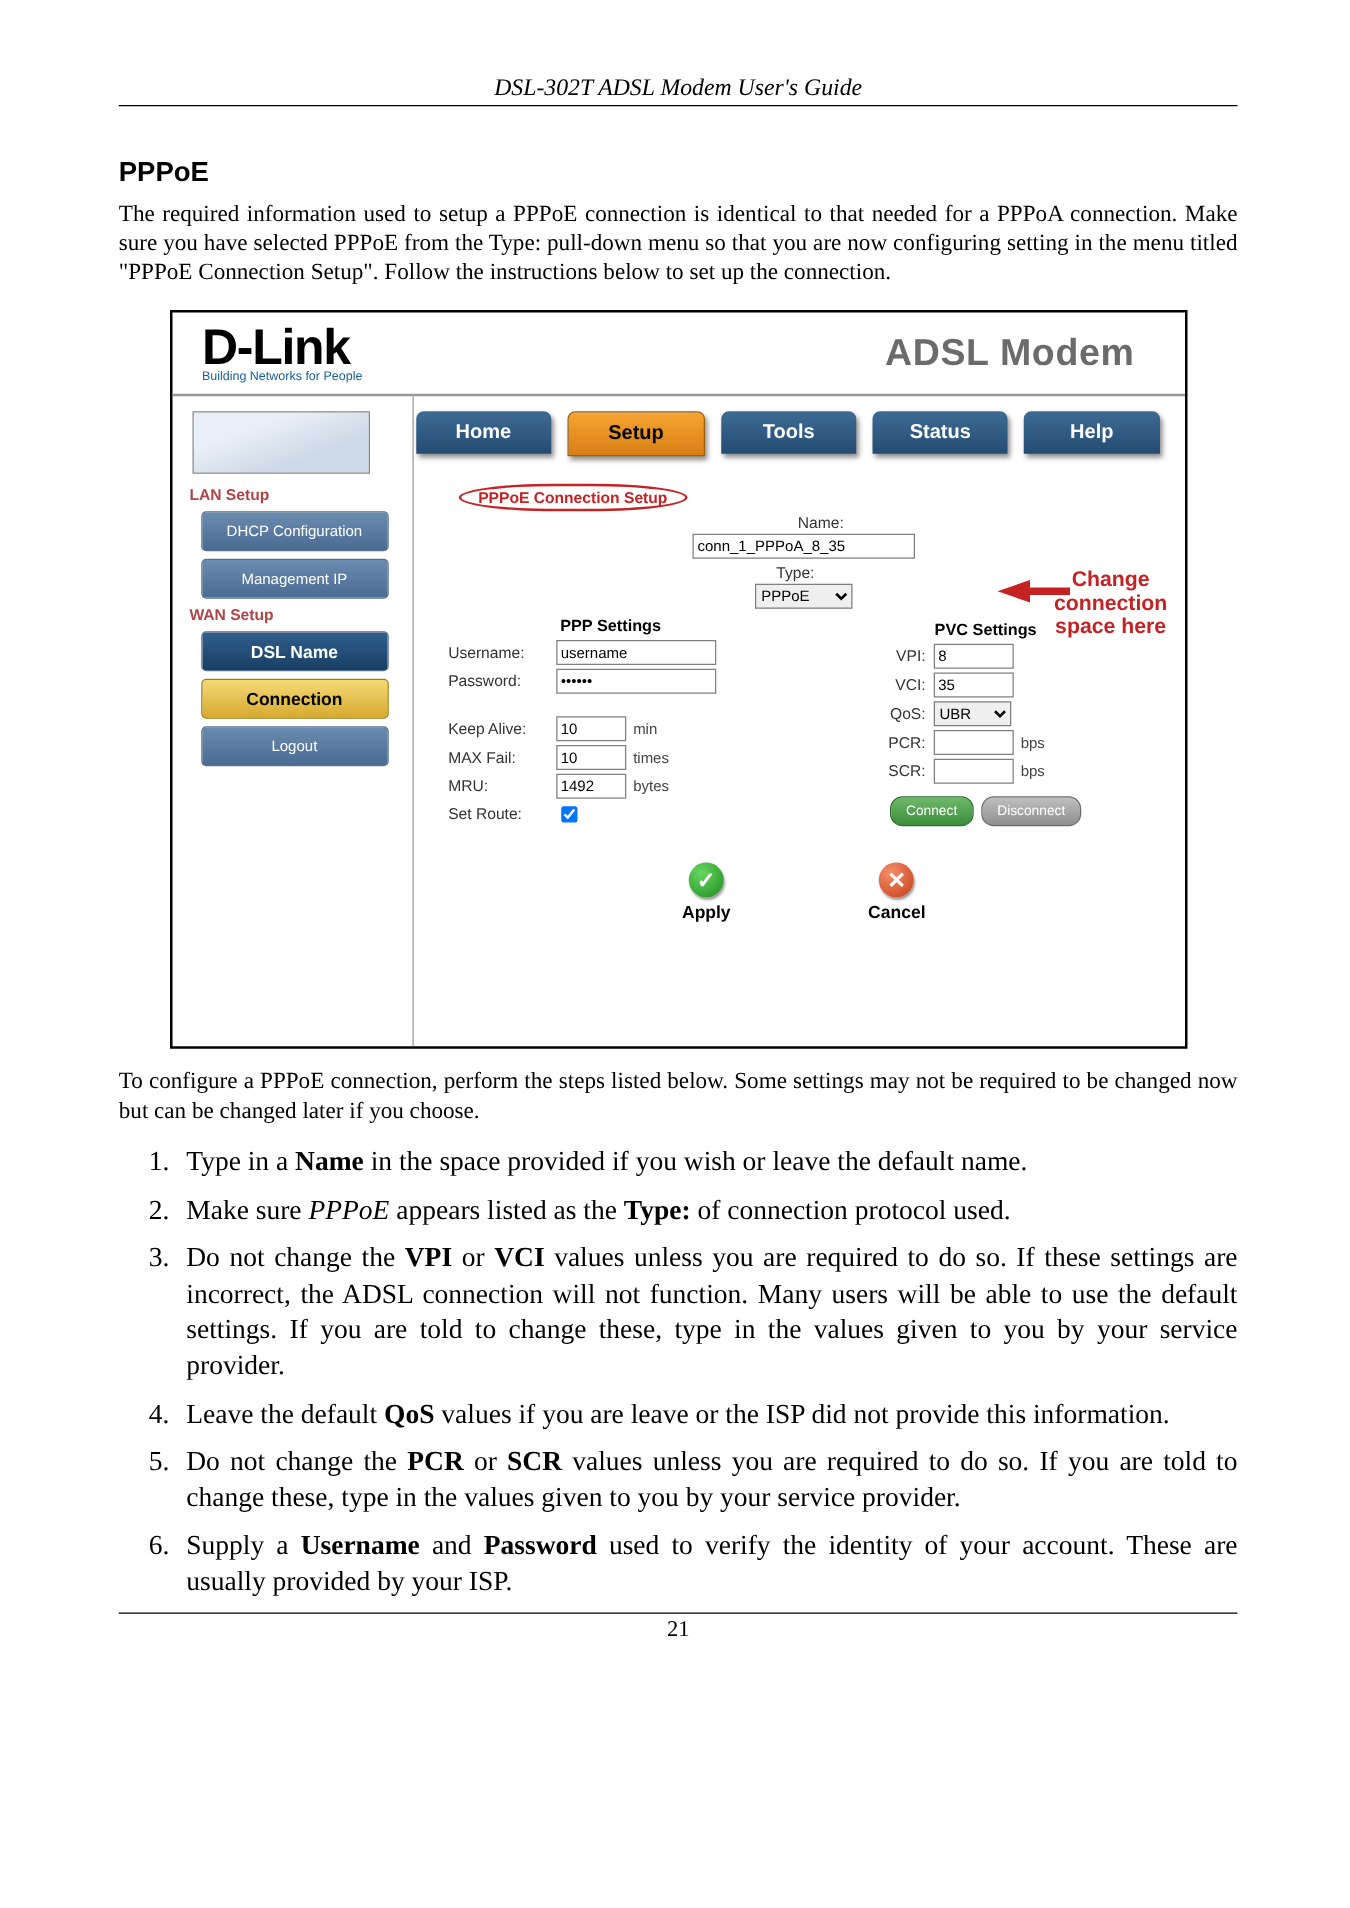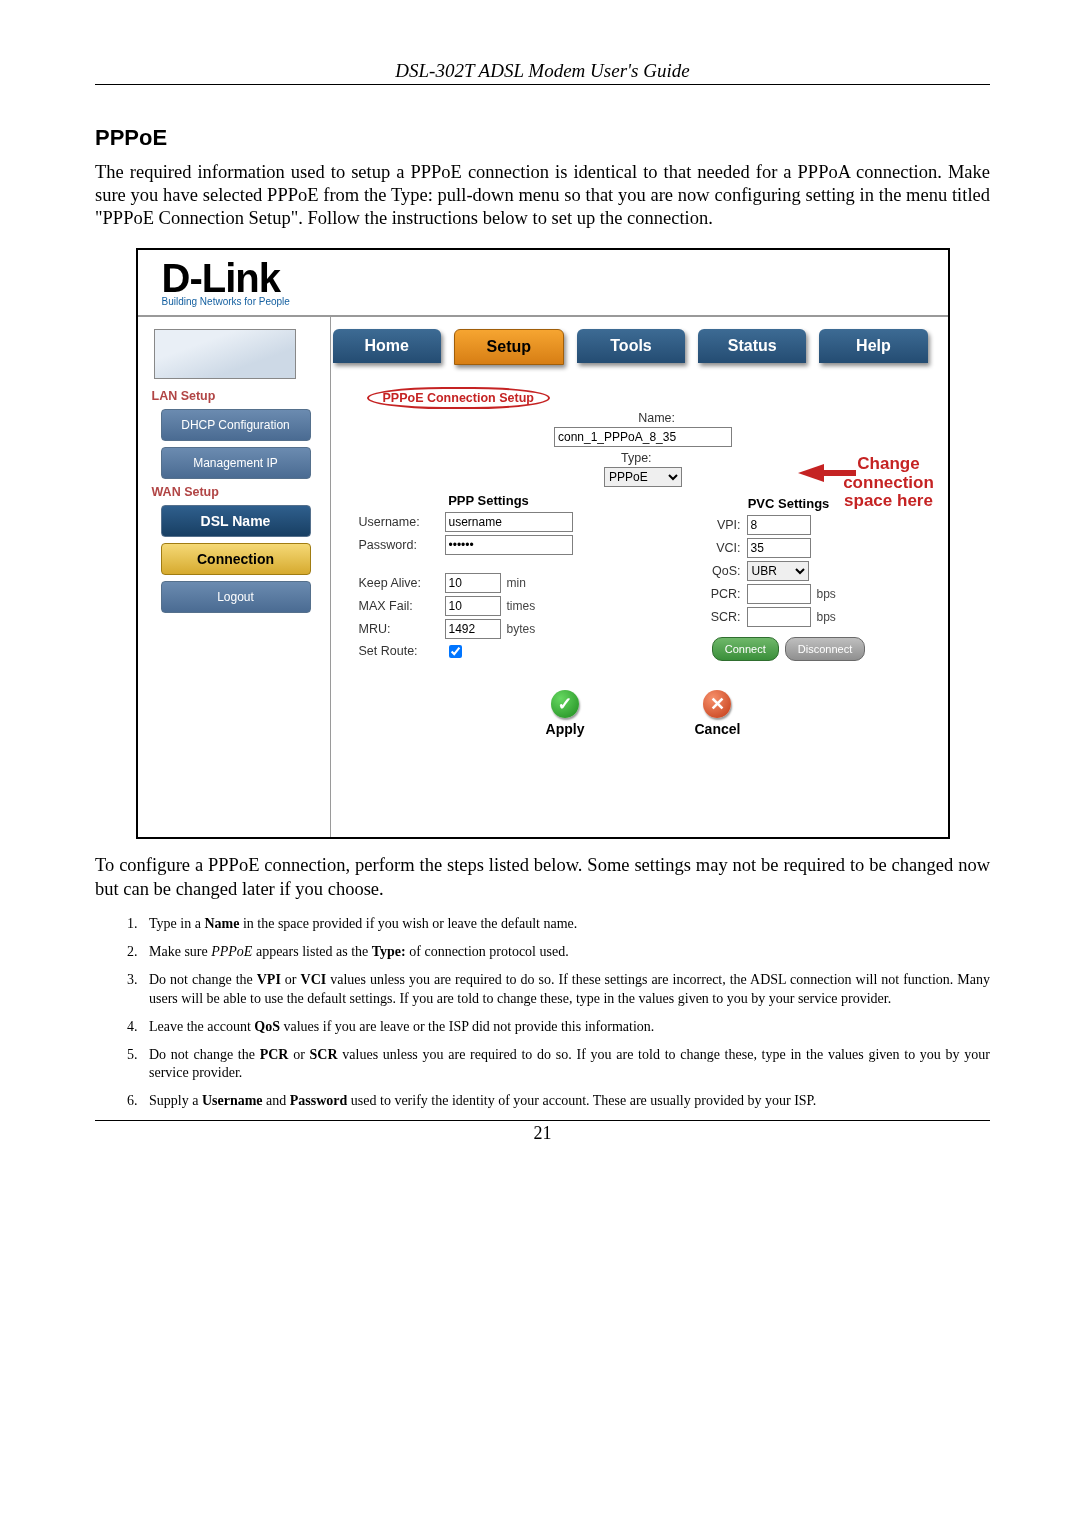--- a/index.html
+++ b/index.html
@@ -264,21 +264,21 @@
     font-size: 15px;
     margin: 14px 0 18px 0;
   }
   p.after {
     font-size: 18.5px;
     line-height: 1.3;
     text-align: justify;
     margin: 0 0 14px 0;
   }
   ol.steps {
-    font-size: 14px;
+    font-size: 22px;
     line-height: 1.3;
     padding-left: 46px;
     margin: 0;
   }
   ol.steps li {
     text-align: justify;
     margin-bottom: 10px;
     padding-left: 8px;
   }
   .footer-rule {
@@ -299,20 +299,21 @@
 
   <p class="intro">The required information used to setup a PPPoE connection is identical to that needed for a PPPoA connection. Make sure you have selected PPPoE from the Type: pull-down menu so that you are now configuring setting in the menu titled "PPPoE Connection Setup". Follow the instructions below to set up the connection.</p>
 
   <div class="figure-wrap">
     <div class="modem-box">
       <div class="brand-bar">
         <div>
           <div class="brand-logo">D-Link</div>
           <div class="brand-tag">Building Networks for People</div>
         </div>
+        <div class="brand-title">ADSL Modem</div>
       </div>
       <div class="hr-line"></div>
 
       <div class="body-row">
 
         <div class="sidebar">
           <div class="thumb"></div>
           <div class="side-label">LAN Setup</div>
           <div class="side-btn">DHCP Configuration</div>
           <div class="side-btn">Management IP</div>
@@ -430,21 +431,21 @@
     </div>
   </div>
 
 
   <p class="after">To configure a PPPoE connection, perform the steps listed below. Some settings may not be required to be changed now but can be changed later if you choose.</p>
 
   <ol class="steps">
     <li><span>Type in a </span><b>Name</b><span> in the space provided if you wish or leave the default name.</span></li>
     <li><span>Make sure </span><i>PPPoE</i><span> appears listed as the </span><b>Type:</b><span> of connection protocol used.</span></li>
     <li><span>Do not change the </span><b>VPI</b><span> or </span><b>VCI</b><span> values unless you are required to do so. If these settings are incorrect, the ADSL connection will not function. Many users will be able to use the default settings. If you are told to change these, type in the values given to you by your service provider.</span></li>
-    <li><span>Leave the account </span><b>QoS</b><span> values if you are leave or the ISP did not provide this information.</span></li>
+    <li><span>Leave the default </span><b>QoS</b><span> values if you are leave or the ISP did not provide this information.</span></li>
     <li><span>Do not change the </span><b>PCR</b><span> or </span><b>SCR</b><span> values unless you are required to do so. If you are told to change these, type in the values given to you by your service provider.</span></li>
     <li><span>Supply a </span><b>Username</b><span> and </span><b>Password</b><span> used to verify the identity of your account. These are usually provided by your ISP.</span></li>
   </ol>
 
   <div class="footer-rule">
     <span>21</span>
   </div>
 </div>
 
 </body></html>

